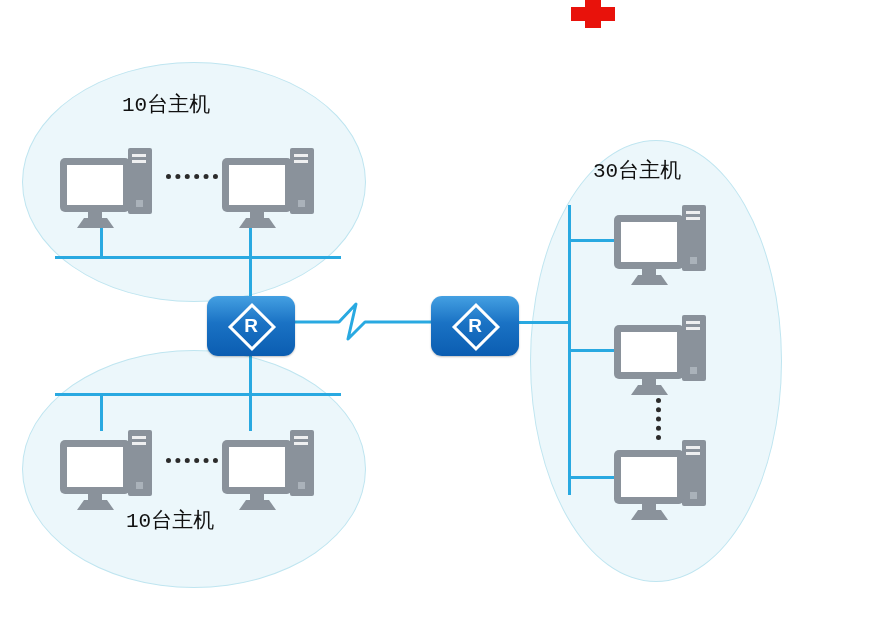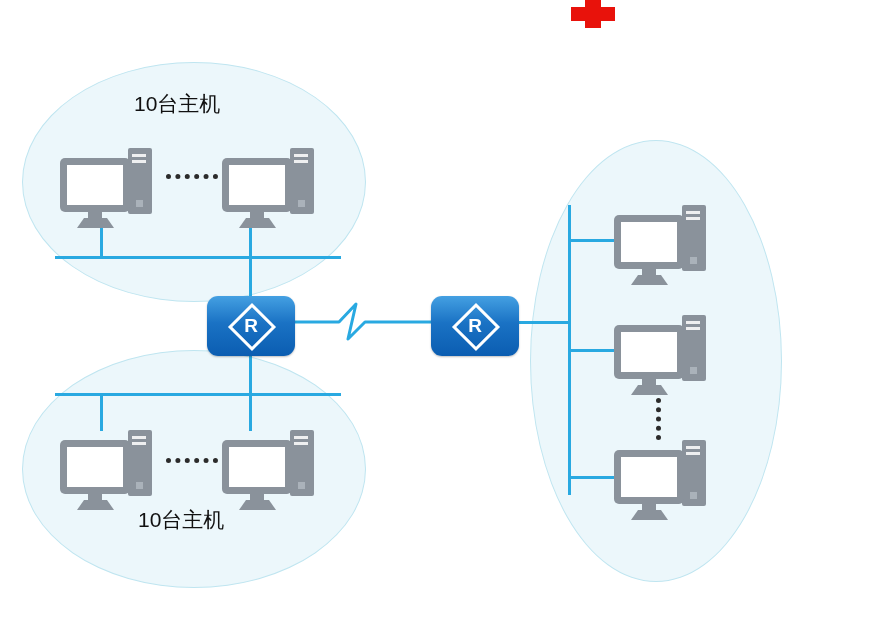--- a/index.html
+++ b/index.html
@@ -85,24 +85,23 @@
     left: 0; top: 0; width: 100%; height: 100%;
     display: flex; align-items: center; justify-content: center;
     color: #ffffff;
     font: bold 19px "Liberation Sans", sans-serif;
   }
 
   
   .group-label {
     position: absolute;
     color: #111111;
-    font-family: Liberation Sans, sans-serif;
+    font-family: Liberation Mono, monospace;
     font-size: 21px;
     white-space: nowrap;
-    margin-left: 12px;
   }
   #label-top-left    { left: 122px; top: 90px;  }
   #label-bottom-left { left: 126px; top: 506px; }
   #label-right       { left: 593px; top: 156px; }
 
   
   .dots-h {
     position: absolute;
     width: 52px; height: 0;
     border-top: 5px dotted #2b2b2b;
@@ -206,14 +205,15 @@
     <div class="diamond"></div>
     <span class="router-letter">R</span>
   </div>
   <div class="router" id="router-right">
     <div class="diamond"></div>
     <span class="router-letter">R</span>
   </div>
 
   <div class="group-label" id="label-top-left">10台主机</div>
   <div class="group-label" id="label-bottom-left">10台主机</div>
+  <div class="group-label" id="label-right">30台主机</div>
 
 </div>
 
 </body></html>

